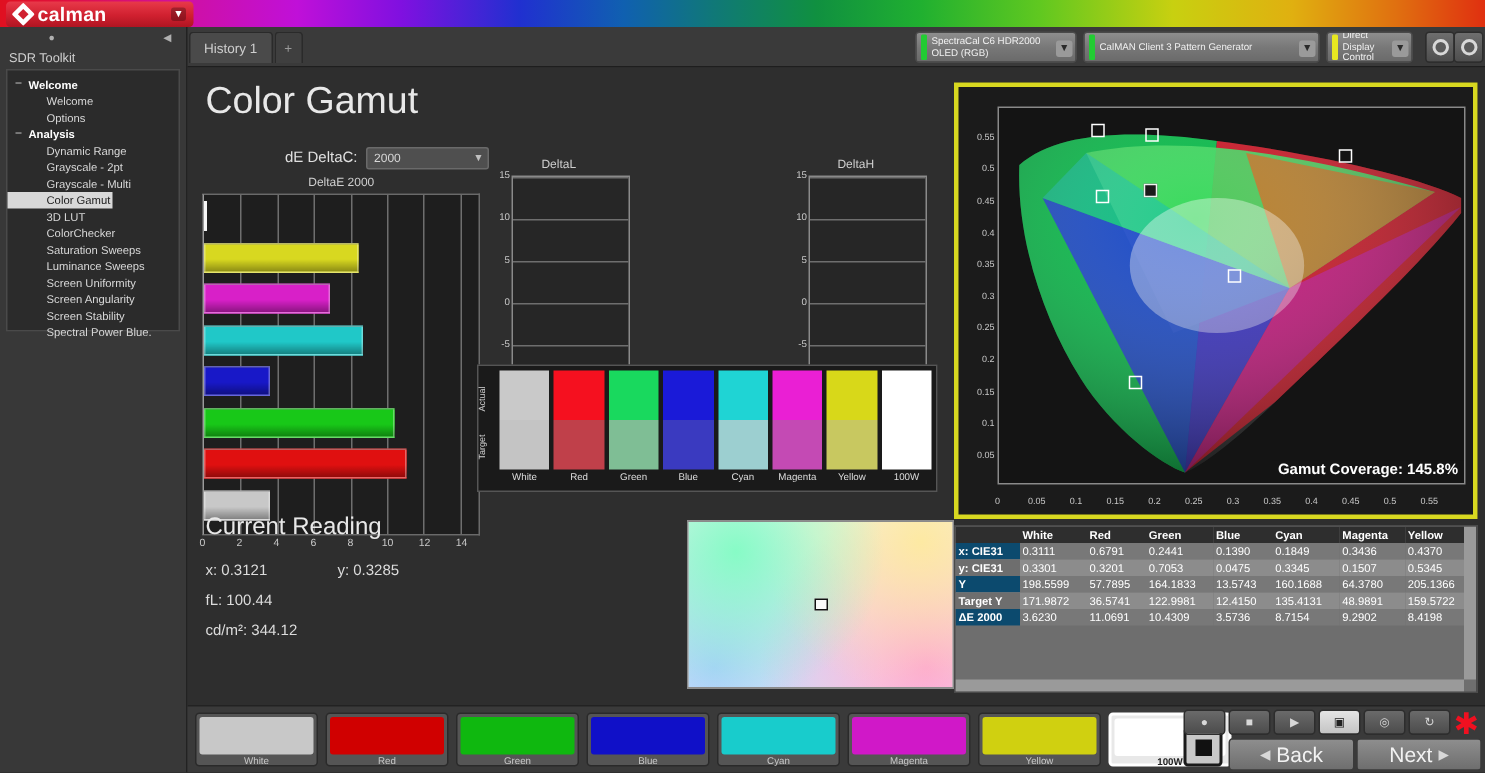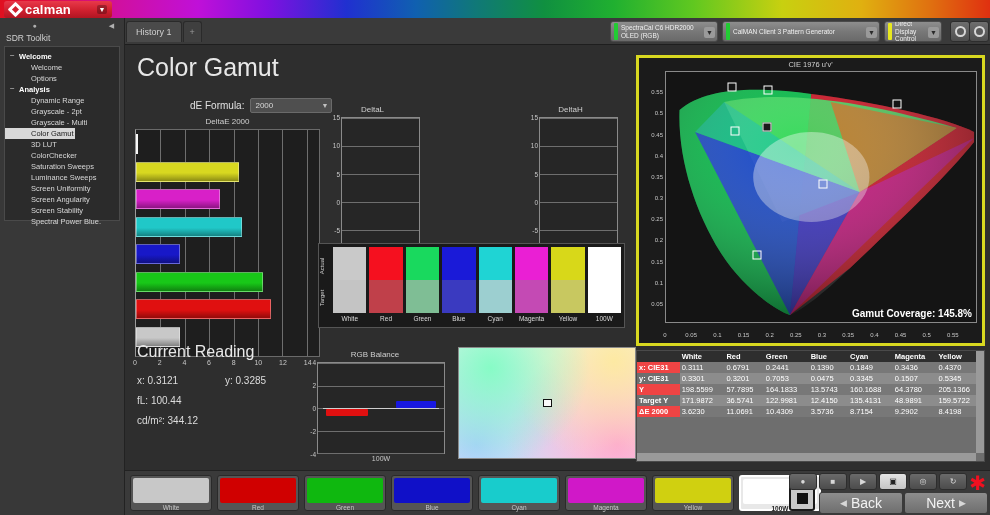--- a/index.html
+++ b/index.html
@@ -15,21 +15,21 @@
   
   #titlebar {
     position: absolute; left: 0; top: 0; width: 990px; height: 18px;
     background: linear-gradient(90deg,
       #e01020 0%, #e0103c 4%, #d010a0 12%, #c010d8 20%,
       #8010e0 27%, #2030d0 35%, #1060b0 42%, #107878 48%,
       #109040 55%, #20b030 62%, #60c820 70%, #c8d010 79%,
       #e0b010 87%, #e07010 94%, #e03010 100%);
   }
   #logo {
-    position: absolute; left: 4px; top: 1px; width: 108px; height: 17px;
+    position: absolute; left: 4px; top: 1px; width: 125px; height: 17px;
     background: linear-gradient(180deg,#e8394a 0%,#d0202f 55%,#b01522 100%);
     border-radius: 3px;
     display: flex; align-items: center; gap: 4px; padding-left: 6px;
   }
   #logo .diamond {
     width: 11px; height: 11px; background: #fff;
     transform: rotate(45deg); border-radius: 1px;
     position: relative; flex: none;
   }
   #logo .diamond::after {
@@ -259,21 +259,21 @@
     background: #6e6e6e; border: 1px solid #4a4a4a; overflow: hidden;
     font-size: 7.5px;
   }
   #table table { border-collapse: collapse; width: 360px; }
   #table th, #table td {
     padding: 1px 2px; text-align: left; white-space: nowrap; color: #ffffff;
   }
   #table thead th { background: #2e2e2e; font-weight: bold; }
   #table tbody tr:nth-child(odd) { background: #787878; }
   #table tbody tr:nth-child(even) { background: #8c8c8c; }
-  #table td.rowhdr { font-weight: bold; background: #ef4444; }
+  #table td.rowhdr { font-weight: bold; background: #0c4a6e; }
   #table tbody tr:nth-child(even) td.rowhdr { background: #6e6e6e; }
   #tbl-scroll-v {
     position: absolute; right: 0; top: 0; bottom: 8px; width: 8px; background: #9a9a9a;
   }
   #tbl-scroll-h {
     position: absolute; left: 0; right: 8px; bottom: 0; height: 8px; background: #9a9a9a;
   }
 
   
   #bottom {
@@ -385,21 +385,21 @@
       <div class="tree-item">Screen Angularity</div>
       <div class="tree-item">Screen Stability</div>
       <div class="tree-item">Spectral Power Blue.</div>
     </div>
 </div>
 
 <div id="main">
   <div id="page-title">Color Gamut</div>
 
   <div id="de-formula">
-    <span>dE Formula:</span>
+    <span>dE DeltaC:</span>
     <span class="sel">
       <span>2000</span>
       <span class="arrow">▼</span>
     </span>
   </div>
 
   <div id="deBox">
     <div class="chart-title">DeltaE 2000</div>
     <div id="dePlot">
         <div class="vgrid" style="left: 13.3333%;"></div>
@@ -547,48 +547,28 @@
     <div class="row">
       <span>fL:</span>
       <span>100.44</span>
     </div>
     <div class="row">
       <span>cd/m²:</span>
       <span>344.12</span>
     </div>
   </div>
 
-  <div id="rgbBox">
-    <div class="chart-title">RGB Balance</div>
-    <div id="rgbPlot">
-        <div class="hgrid" style="top: 0%;"></div>
-        <div class="hgrid" style="top: 25%;"></div>
-        <div class="hgrid" style="top: 50%;"></div>
-        <div class="hgrid" style="top: 75%;"></div>
-        <div class="hgrid" style="top: 100%;"></div>
-        <div class="zeroline"></div>
-        <div class="seg" style="left: 6%; width: 34%; top: calc(54.375% - 3px); background: rgb(224, 16, 16);"></div>
-        <div class="seg" style="left: 62%; width: 32%; top: calc(45.625% - 3px); background: rgb(24, 24, 224);"></div>
-      </div>
-    <div class="xlab">100W</div>
-  <div class="ylab" style="top: 12px;">4</div>
-      <div class="ylab" style="top: 35px;">2</div>
-      <div class="ylab" style="top: 58px;">0</div>
-      <div class="ylab" style="top: 81px;">-2</div>
-      <div class="ylab" style="top: 104px;">-4</div>
-    </div>
 
   <div id="cie31">
     <div class="plot">
       <div class="marker"></div>
     </div>
   </div>
 
   <div id="cie76">
-    <div class="title">CIE 1976 u'v'</div>
     <div class="plot" id="cie76plot">
       <svg width="100%" height="100%" viewBox="0 0 320 250" preserveAspectRatio="none">
         <defs>
           <linearGradient id="gg" x1="0" y1="0" x2="1" y2="1">
             <stop offset="0" stop-color="#00ff40"></stop>
               <stop offset="1" stop-color="#004010"></stop>
           </linearGradient>
           <radialGradient id="hg" cx="40%" cy="25%" r="85%">
             <stop offset="0" stop-color="#ffffff" stop-opacity="0"></stop>
             <stop offset="1" stop-color="#000000" stop-opacity=".55"></stop>

